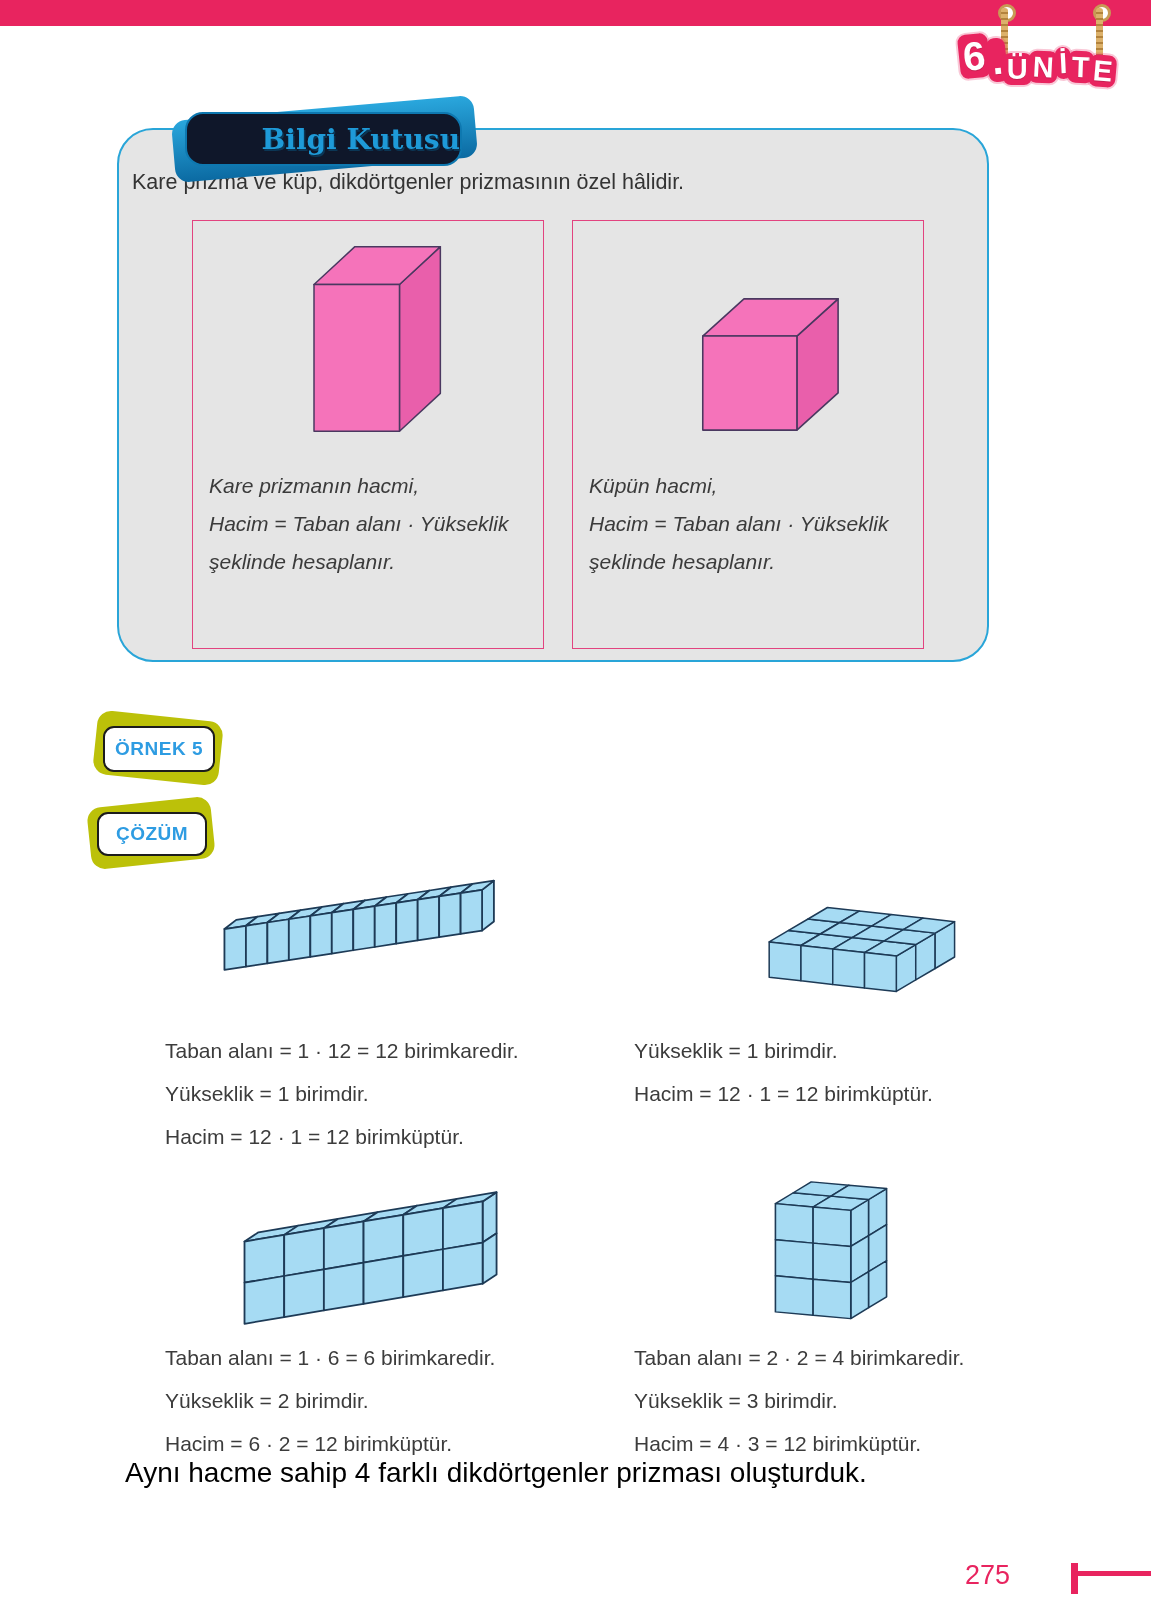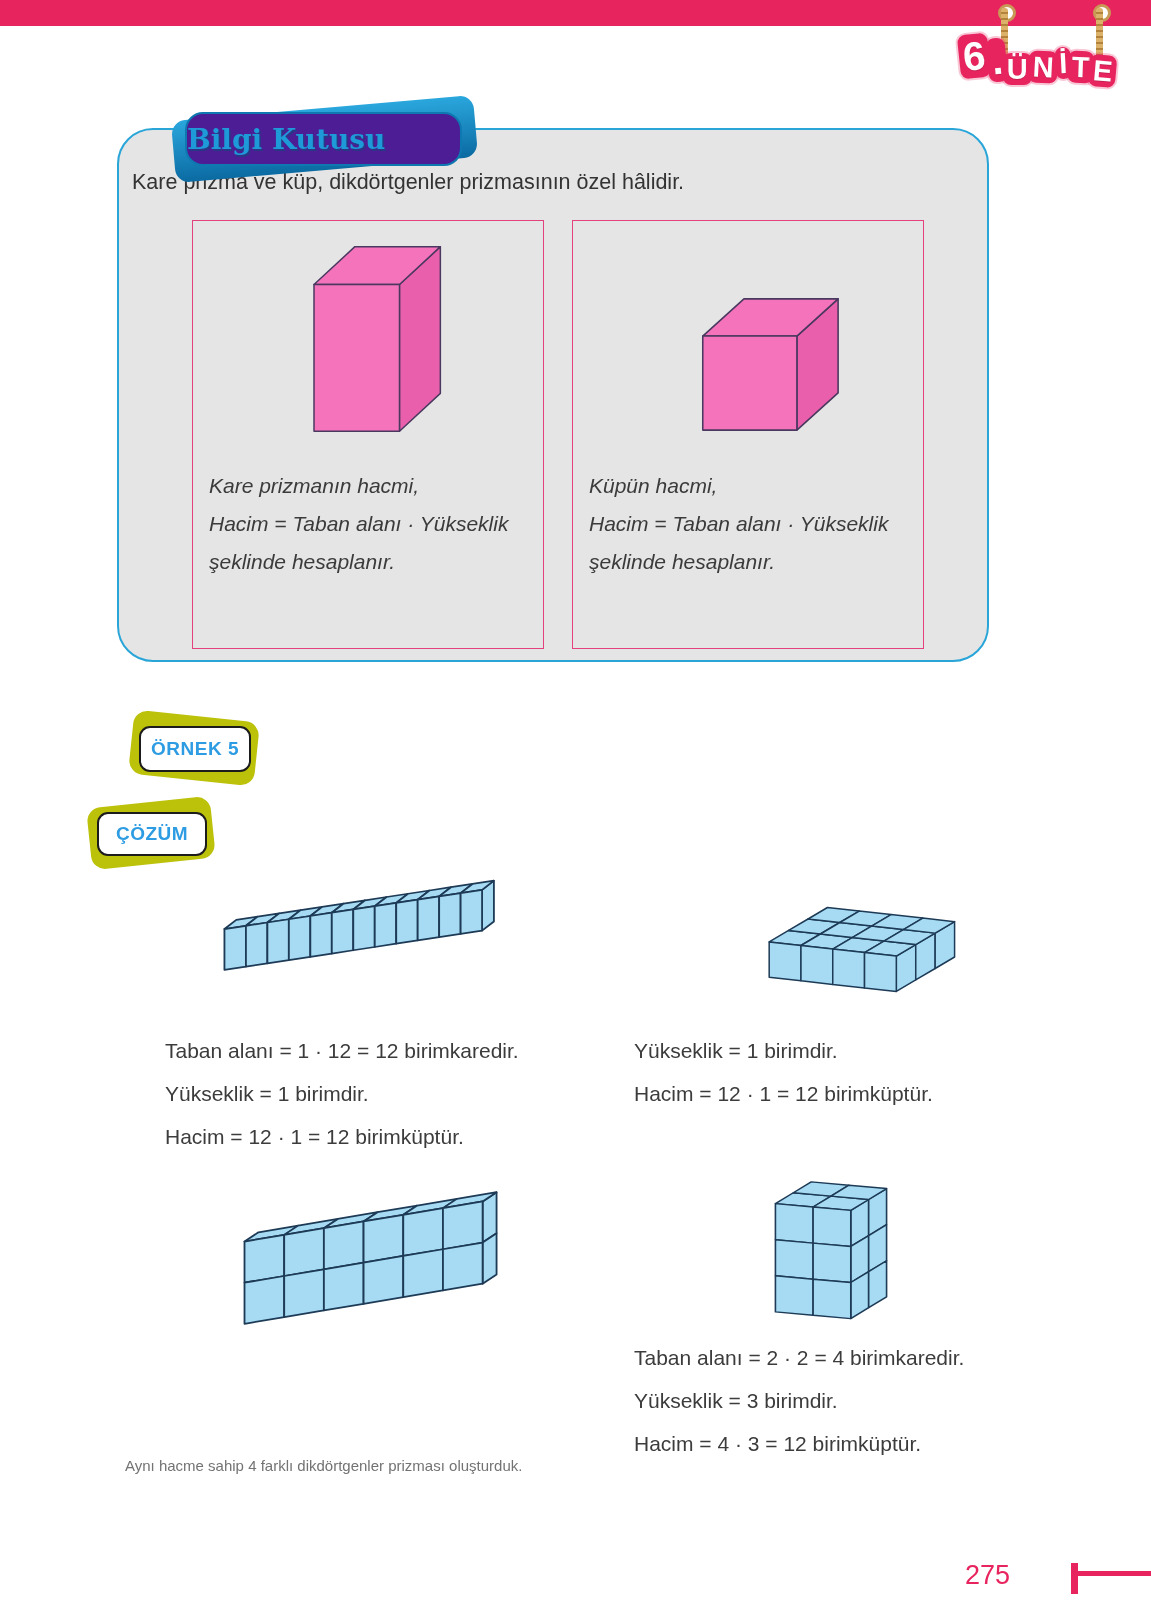--- a/index.html
+++ b/index.html
@@ -25,22 +25,22 @@
   .info-box{
     position:absolute;left:117px;top:128px;width:868px;height:530px;
     background:#e5e5e5;border:2.5px solid #29a5d8;border-radius:36px;z-index:1;
   }
   .bilgi-badge{position:absolute;left:185px;top:108px;width:277px;height:62px;z-index:3;}
   .bilgi-ribbon{
     position:absolute;left:-12px;right:-14px;top:0px;bottom:0px;border-radius:14px;
     background:linear-gradient(180deg,#2aa7dd,#0b6aa2);transform:rotate(-5deg);
   }
   .bilgi-front{
-    position:absolute;left:0;right:0;top:4px;bottom:4px;background:#4c1d95;
-    border:2px solid #0e78b0;border-radius:18px;display:flex;align-items:center;justify-content:flex-start;
+    position:absolute;left:0;right:0;top:4px;bottom:4px;background:#0f172a;
+    border:2px solid #0e78b0;border-radius:18px;display:flex;align-items:center;justify-content:flex-end;
   }
   .bilgi-front span{
     font-family:"DejaVu Serif", serif;font-weight:bold;font-size:28px;color:#1e9ad8;
     text-shadow:1.5px 1.5px 0 rgba(10,80,120,.55);
   }
   .intro{position:absolute;left:13px;top:40px;margin:0;font-size:21.5px;color:#333333;}
   .card{position:absolute;top:90px;width:350px;height:427px;border:1.5px solid #e2437f;}
   .card-left{left:73px;}
   .card-right{left:453px;}
   .card .fig-holder{position:absolute;}
@@ -49,35 +49,35 @@
   
   .ex-badge{position:absolute;z-index:2;}
   .ex-badge .ribbon{position:absolute;left:-8px;right:-6px;top:-10px;bottom:-8px;background:#bcc109;border-radius:14px;}
   .ex-badge.ornek .ribbon{transform:rotate(6deg);}
   .ex-badge.cozum .ribbon{transform:rotate(-6deg);}
   .ex-badge .face{
     position:absolute;left:0;right:0;top:0;bottom:0;background:#ffffff;border:2.2px solid #1c1c1c;
     border-radius:11px;display:flex;align-items:center;justify-content:center;
     font-weight:bold;font-size:19px;color:#2e9ce2;letter-spacing:.5px;
   }
-  .ornek{left:103px;top:726px;width:112px;height:46px;margin-left:36px;}
+  .ornek{left:103px;top:726px;width:112px;height:46px;}
   .cozum{left:97px;top:812px;width:110px;height:44px;}
   .prompt{position:absolute;left:233px;top:738px;width:770px;margin:0;font-size:21.5px;font-weight:bold;color:#111111;}
   .fig{position:absolute;}
   .fig-a1{left:218px;top:876px;width:292px;height:102px;}
   .fig-a2{left:763px;top:896px;width:196px;height:99px;}
   .fig-a3{left:237px;top:1186px;width:266px;height:144px;}
   .fig-a4{left:766px;top:1155px;width:130px;height:172px;}
   .sol-text{position:absolute;}
   .sol-text p{margin:8px;font-size:21px;line-height:35px;color:#3c3c3c;}
   .st1{left:157px;top:1025px;}
   .st2{left:626px;top:1025px;}
   .st3{left:157px;top:1332px;}
   .st4{left:626px;top:1332px;}
-  .conclusion{position:absolute;left:125px;top:1457px;margin:0;font-size:15px;color:#737373;}
+  .conclusion{position:absolute;left:125px;top:1457px;margin:0;font-size:28px;color:#000000;}
   
   .page-num{position:absolute;left:948px;top:1560px;width:62px;text-align:right;font-size:27px;color:#e8245f;}
   .pn-bar{position:absolute;left:1071px;top:1563px;width:7px;height:31px;background:#e8245f;}
   .pn-line{position:absolute;left:1078px;top:1571px;width:73px;height:5px;background:#e8245f;}
 </style>
 </head>
 <body>
 
 <div class="page">
 
@@ -228,20 +228,25 @@
 
   <div class="sol-text st1">
     <p>Taban alanı = 1 · 12 = 12 birimkaredir.</p>
     <p>Yükseklik = 1 birimdir.</p>
     <p>Hacim = 12 · 1 = 12 birimküptür.</p>
   </div>
   <div class="sol-text st2">
     <p>Yükseklik = 1 birimdir.</p>
     <p>Hacim = 12 · 1 = 12 birimküptür.</p>
   </div>
+  <div class="sol-text st3">
+    <p>Taban alanı = 1 · 6 = 6 birimkaredir.</p>
+    <p>Yükseklik = 2 birimdir.</p>
+    <p>Hacim = 6 · 2 = 12 birimküptür.</p>
+  </div>
   <div class="sol-text st4">
     <p>Taban alanı = 2 · 2 = 4 birimkaredir.</p>
     <p>Yükseklik = 3 birimdir.</p>
     <p>Hacim = 4 · 3 = 12 birimküptür.</p>
   </div>
 
   <p class="conclusion">Aynı hacme sahip 4 farklı dikdörtgenler prizması oluşturduk.</p>
 
   <div class="page-num">275</div>
   <div class="pn-bar"></div>

